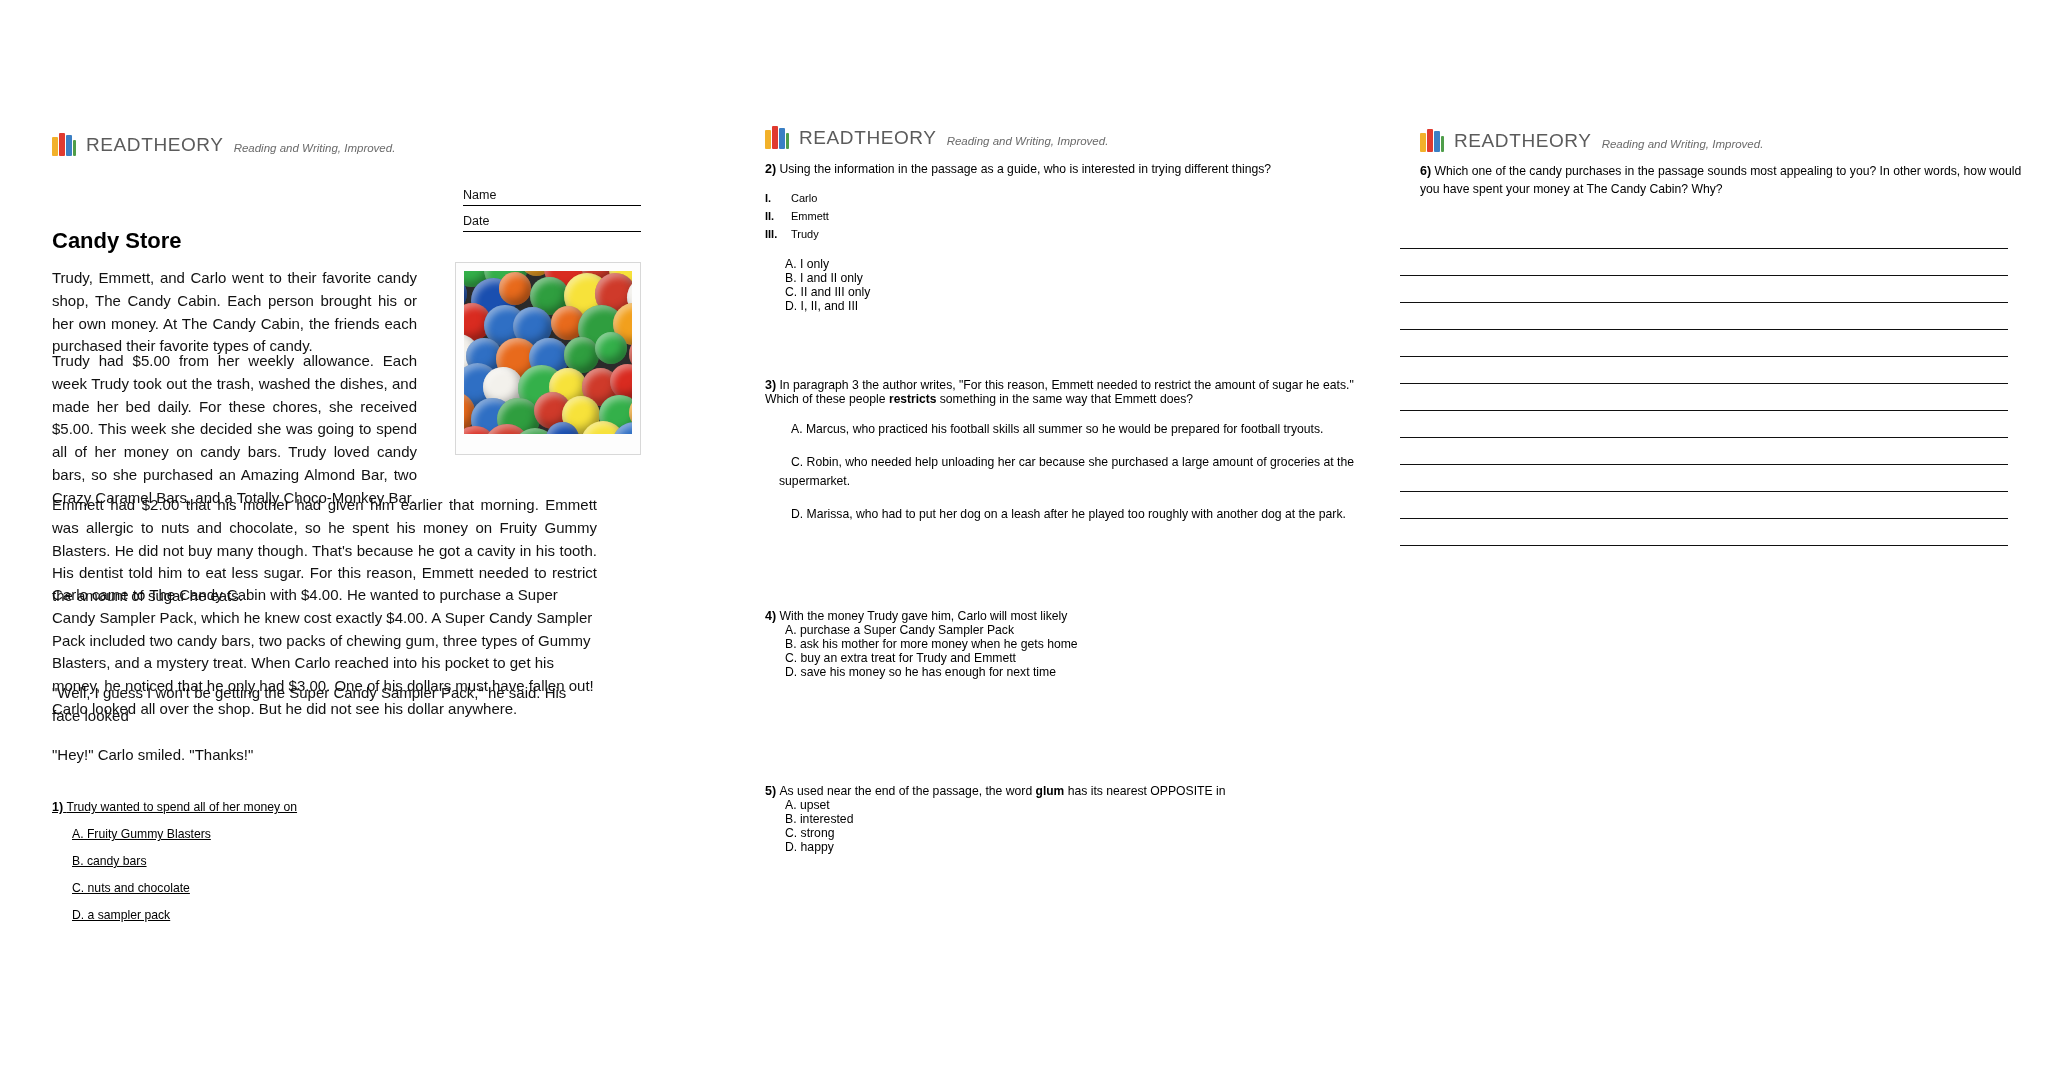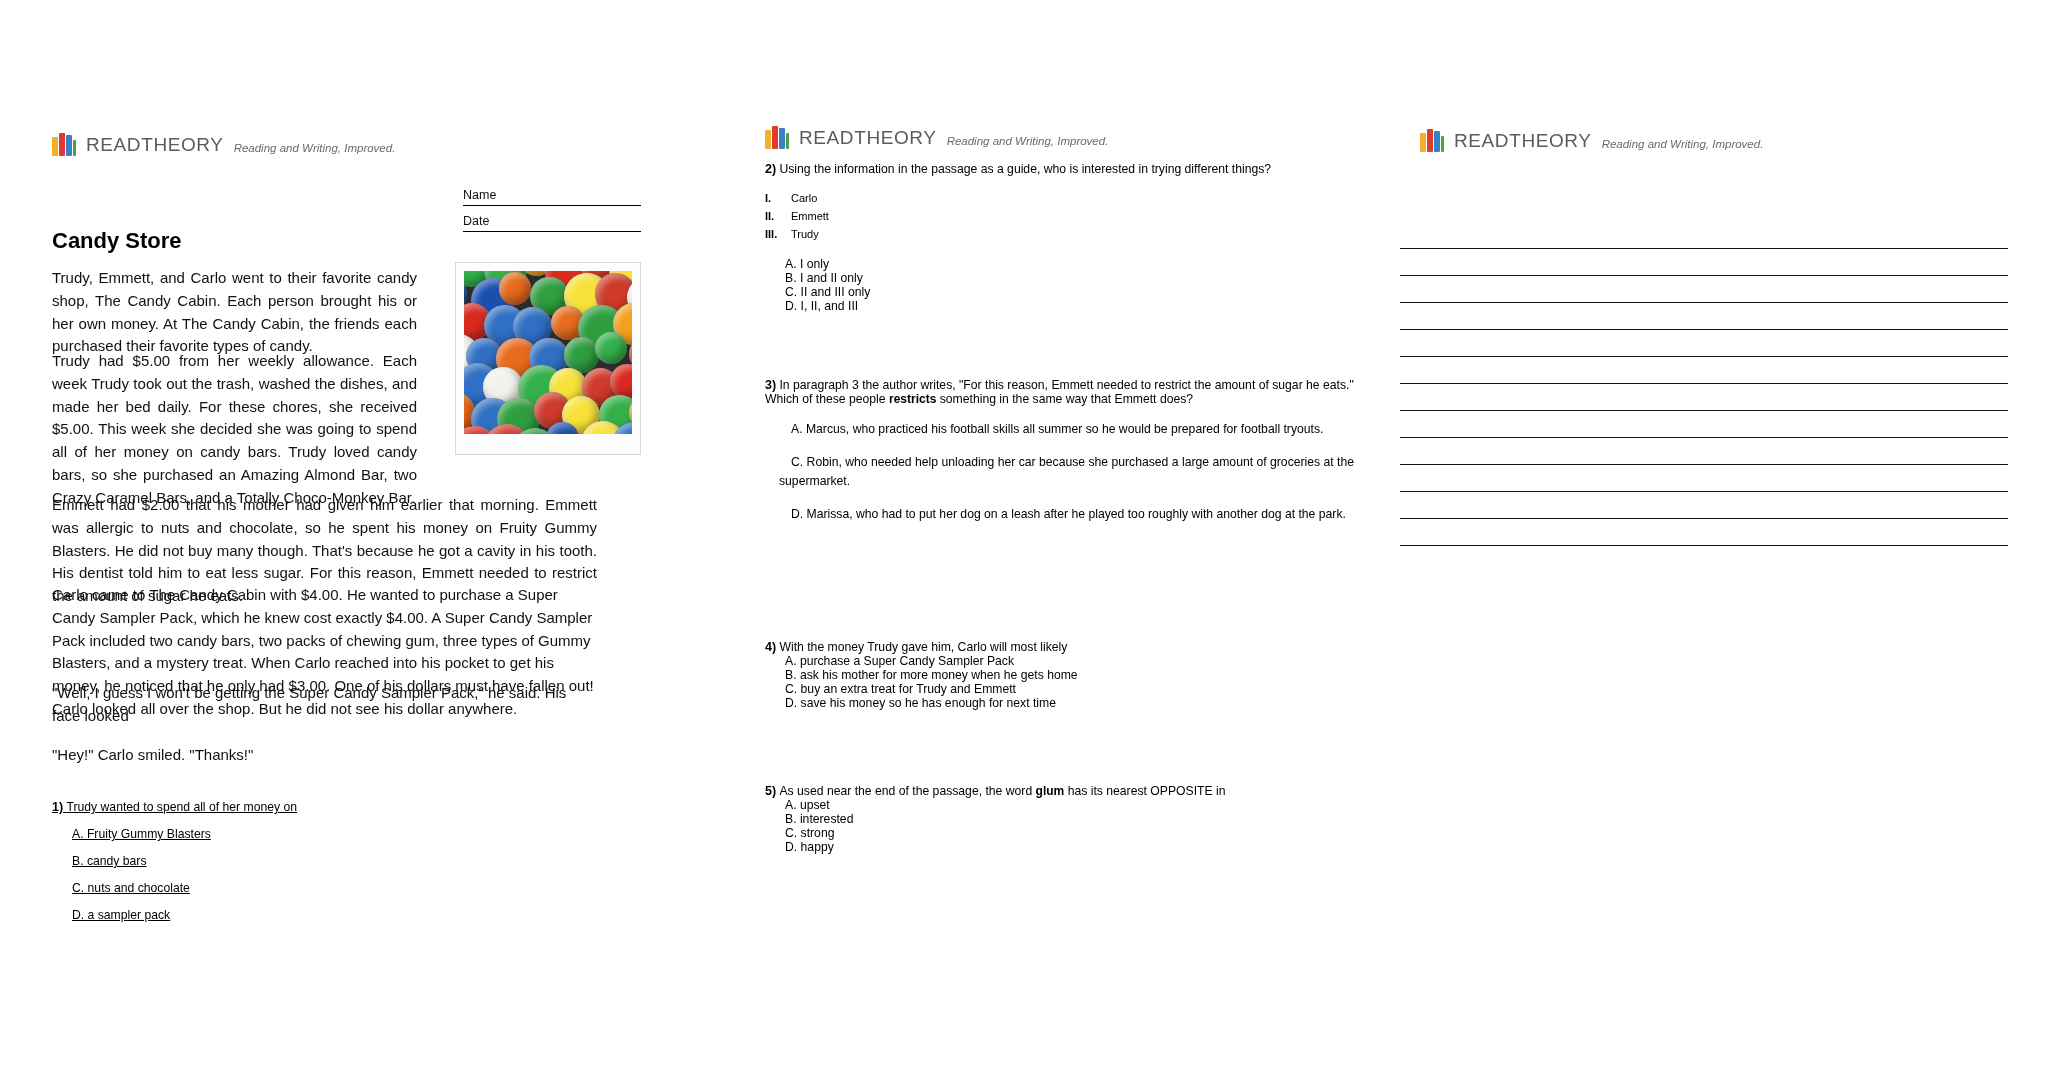--- a/index.html
+++ b/index.html
@@ -137,21 +137,21 @@
   #q1 .choice { margin-top: 13px; }
 
   
   #page-2 .logo-row { position: absolute; left: 20px; top: 125px; }
   #q2 { left: 20px; top: 162px; width: 590px; }
   .roman-list { margin-top: 14px; font-size: 11px; line-height: 1.62; }
   .roman-list .rn { font-weight: bold; display: inline-block; width: 26px; }
   #q2 .choice-wrap { margin-top: 14px; }
   #q3 { left: 20px; top: 378px; width: 600px; }
   #q3 .choice { padding-left: 14px; text-indent: 12px; margin-top: 14px; line-height: 1.55; }
-  #q4 { left: 20px; top: 640px; width: 590px; }
+  #q4 { left: 20px; top: 609px; width: 590px; }
   #q5 { left: 20px; top: 784px; width: 590px; }
 
   
   #page-3 .logo-row { position: absolute; left: 20px; top: 128px; }
   #q6 { left: 20px; top: 162px; width: 608px; }
   #q6 .q-text { line-height: 1.5; display: inline; }
   .answer-lines {
     position: absolute;
     left: 0px;
     top: 222px;
@@ -320,20 +320,24 @@
     <span class="logo-books">
       <span class="book-a"></span>
         <span class="book-b"></span>
         <span class="book-c"></span>
         <span class="book-d"></span>
     </span>
     <span class="logo-name">READTHEORY</span>
     <span class="logo-tag">Reading and Writing, Improved.</span>
   </div>
 
+  <div class="q-block" id="q6">
+    <span class="q-num">6)</span>
+    <span class="q-text">Which one of the candy purchases in the passage sounds most appealing to you? In other words, how would you have spent your money at The Candy Cabin? Why?</span>
+  </div>
 
   <div class="answer-lines" id="answer-lines">
       <div class="answer-line"></div>
       <div class="answer-line"></div>
       <div class="answer-line"></div>
       <div class="answer-line"></div>
       <div class="answer-line"></div>
       <div class="answer-line"></div>
       <div class="answer-line"></div>
       <div class="answer-line"></div>

